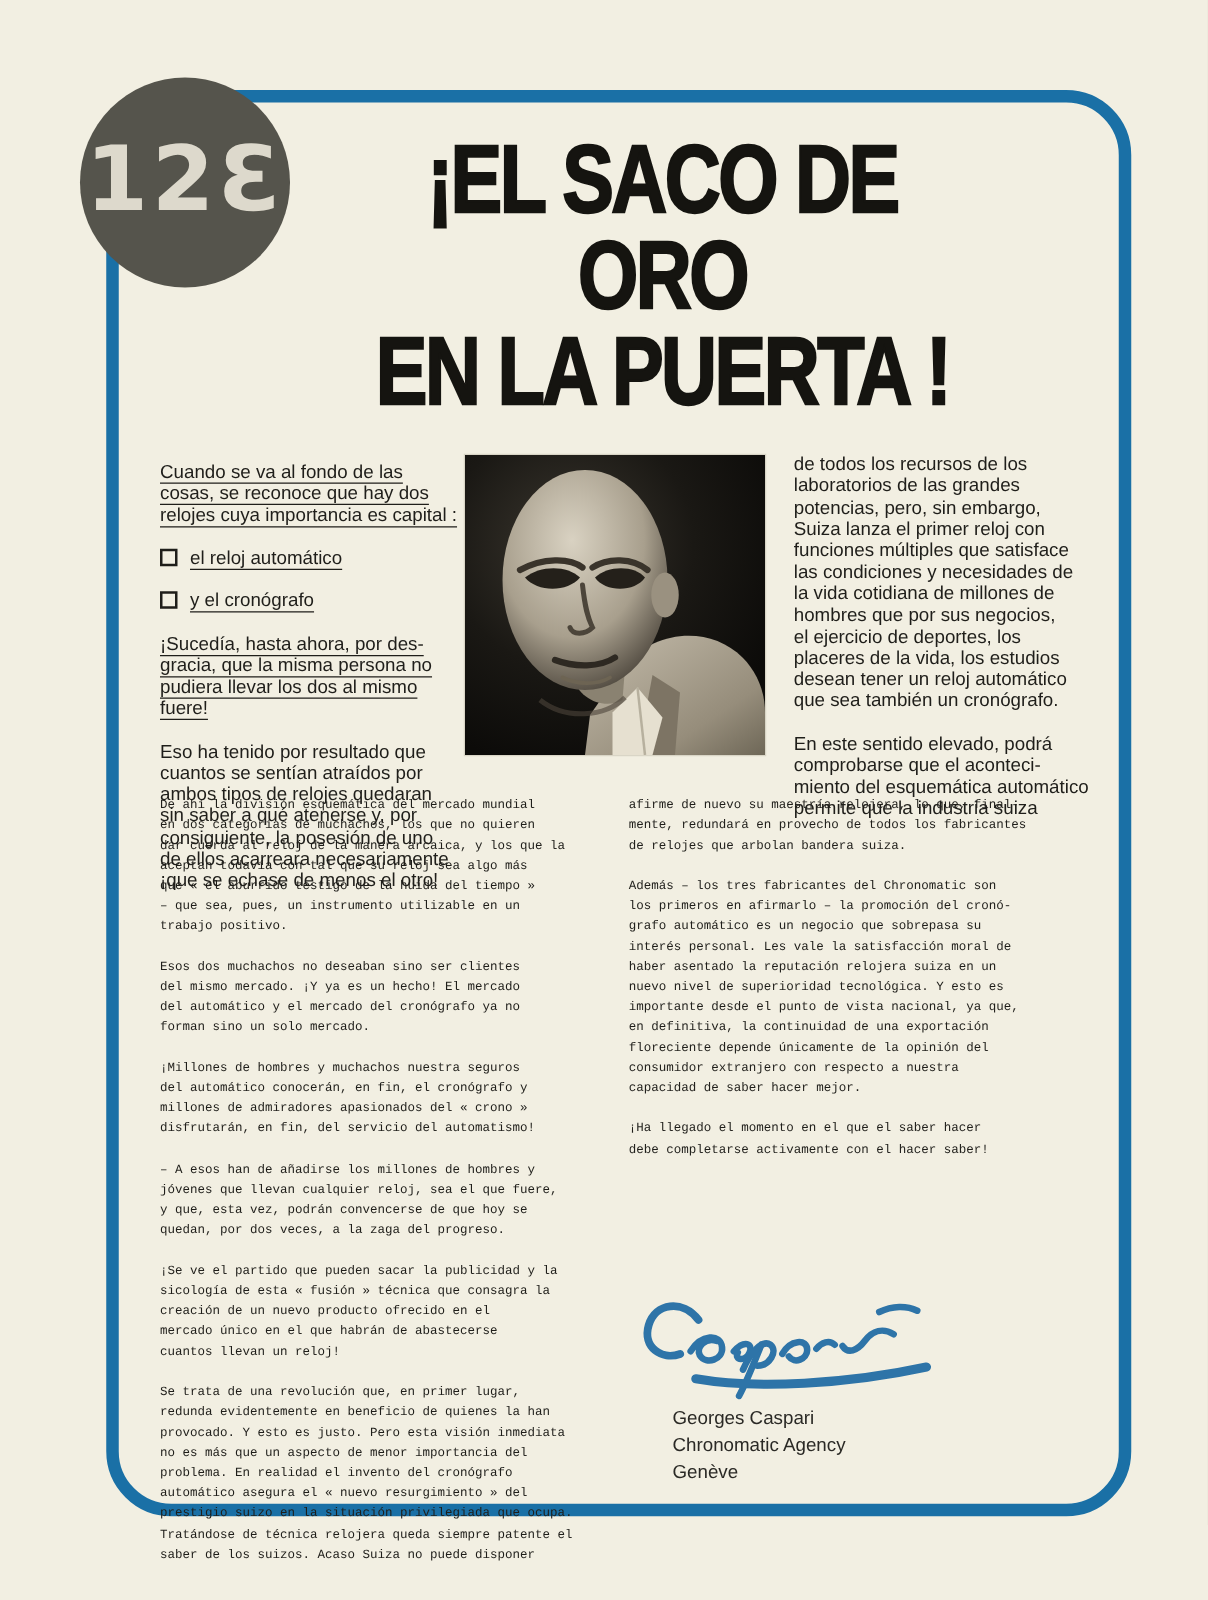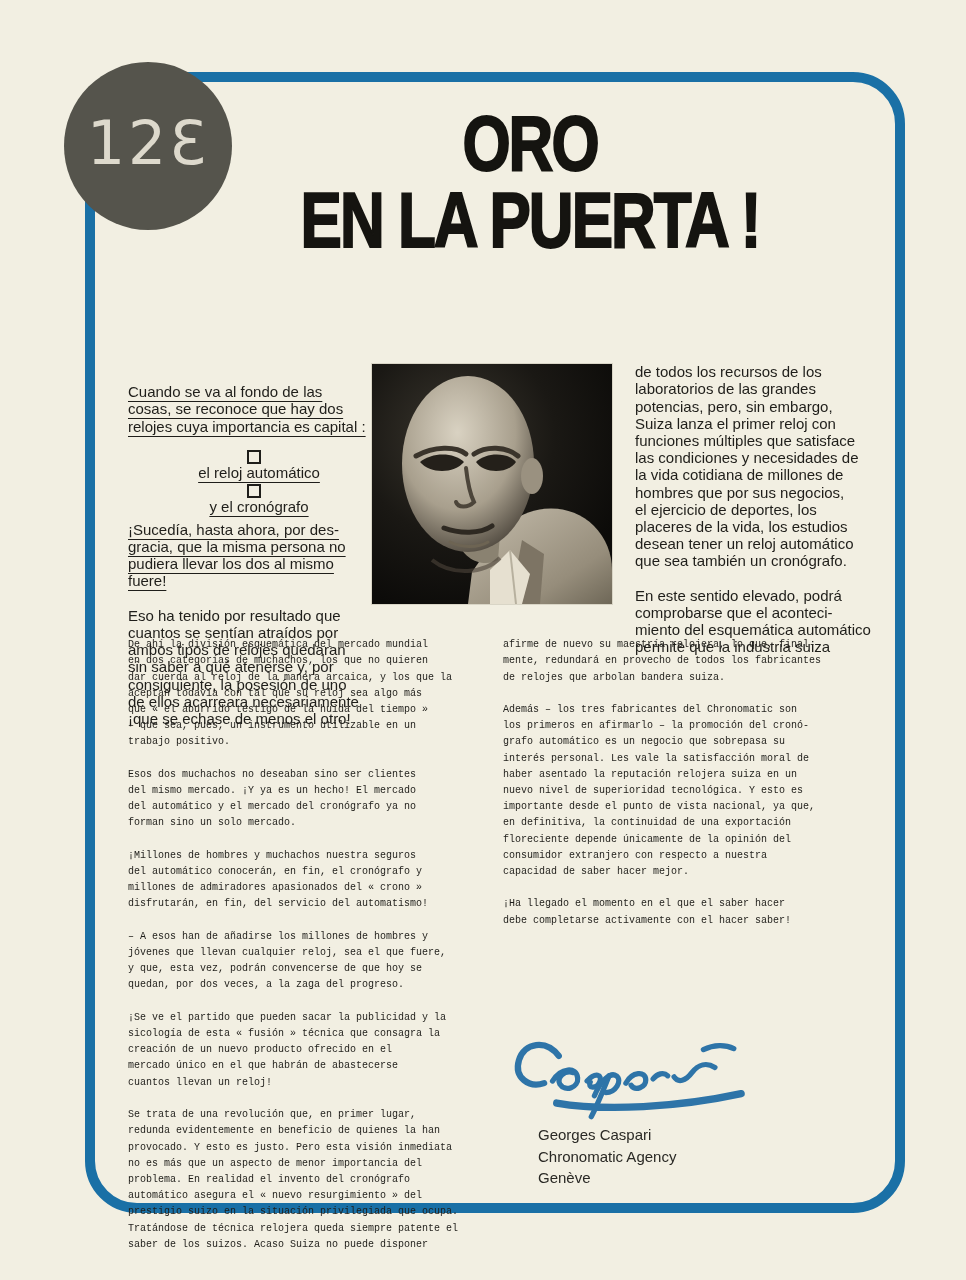--- a/index.html
+++ b/index.html
@@ -8,42 +8,42 @@
     background:#f2efe2;overflow:hidden;
     font-family:"Liberation Sans",sans-serif;color:#1f1e1a;
   }
   .frame{
     position:absolute;left:85px;top:72px;width:820px;height:1141px;
     box-sizing:border-box;border:10px solid #1a70a6;border-radius:52px;
   }
   .badge{
     position:absolute;left:64px;top:62px;width:168px;height:168px;border-radius:50%;
     background:#55544c;display:flex;align-items:center;justify-content:center;
-    font-family:"DejaVu Sans",sans-serif;font-size:60px;font-weight:400;
+    font-family:"DejaVu Sans",sans-serif;font-size:72px;font-weight:700;
     color:#ddd9cc;letter-spacing:3px;padding-bottom:6px;box-sizing:border-box;
   }
   .title{
     position:absolute;left:130px;top:106px;width:800px;text-align:center;
     font-weight:700;color:#151410;
   }
   .title .line{height:77px;}
   .title .line > span{
     display:inline-block;font-size:62px;line-height:62px;letter-spacing:-2px;
     transform:scaleY(1.24);transform-origin:center top;
     -webkit-text-stroke:1.6px #151410;
   }
   .col{position:absolute;white-space:pre-line;}
   .narrow{font-size:15px;line-height:17.2px;width:262px;}
   .wide{font-size:10px;line-height:16.2px;width:430px;font-family:Liberation Mono, monospace;}
-  #left-narrow{left:128px;top:366px;}
+  #left-narrow{left:128px;top:352px;}
   #right-narrow{left:635px;top:346px;}
   #left-wide{left:128px;top:621px;}
   #right-wide{left:503px;top:621px;}
   .u{text-decoration:underline;text-decoration-thickness:1.3px;text-underline-offset:3.5px;}
-  .chk{display:flex;align-items:center;height:17.2px;white-space:normal;flex-direction:column;}
+  .chk{display:flex;align-items:center;height:17.2px;white-space:normal;}
   .chk .box{
     width:10px;height:10px;border:2.4px solid #1f1e1a;flex:none;
     margin-right:10px;margin-top:-2px;
   }
   .photo{
     position:absolute;left:372px;top:364px;width:240px;height:240px;
     box-shadow:0 0 0 1px #d9d5c6;
   }
   .photo svg{display:block;}
   .signature{position:absolute;left:498px;top:1032px;width:262px;height:96px;}
@@ -55,20 +55,21 @@
 
 <div class="page">
 
   <div class="frame"></div>
 
   <div class="badge">
     <span>12Ɛ</span>
   </div>
 
   <div class="title">
+    <div class="line"><span>¡EL SACO DE</span></div>
     <div class="line"><span>ORO</span></div>
     <div class="line"><span>EN LA PUERTA !</span></div>
   </div>
 
   <div class="photo">
     <svg width="240" height="240" viewBox="0 0 240 240">
       <defs>
         <radialGradient id="glow" cx="35%" cy="30%" r="75%">
           <stop offset="0%" stop-color="#3a362e"></stop>
           <stop offset="55%" stop-color="#1a1814"></stop>

